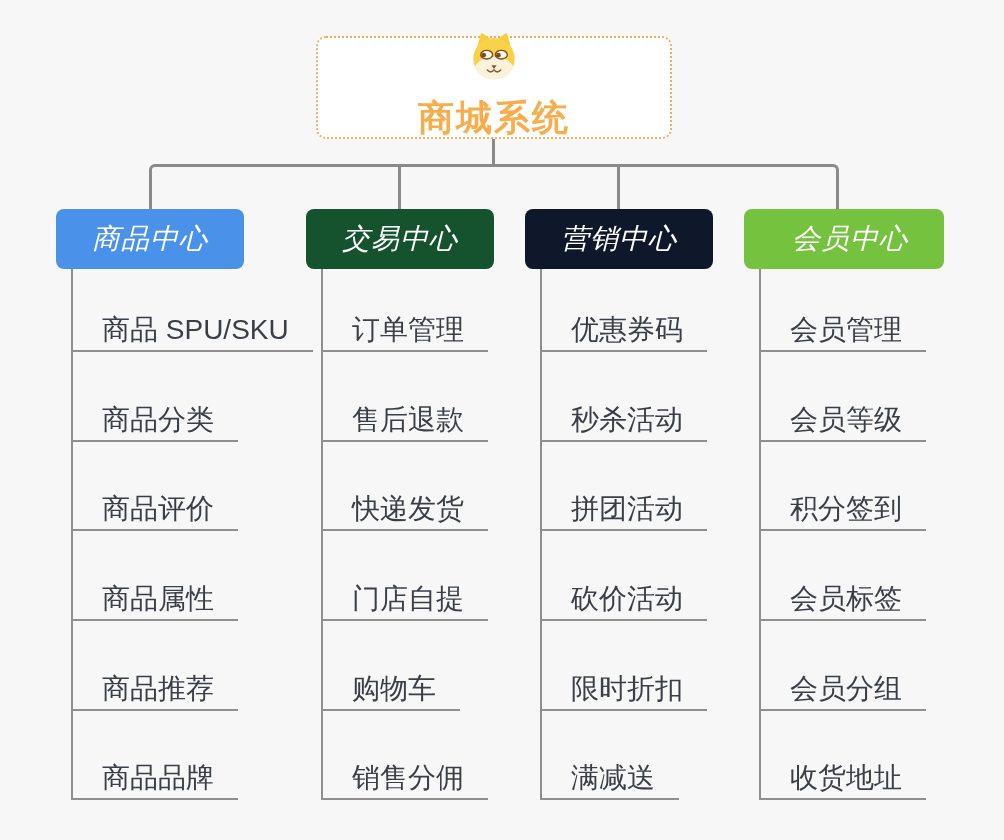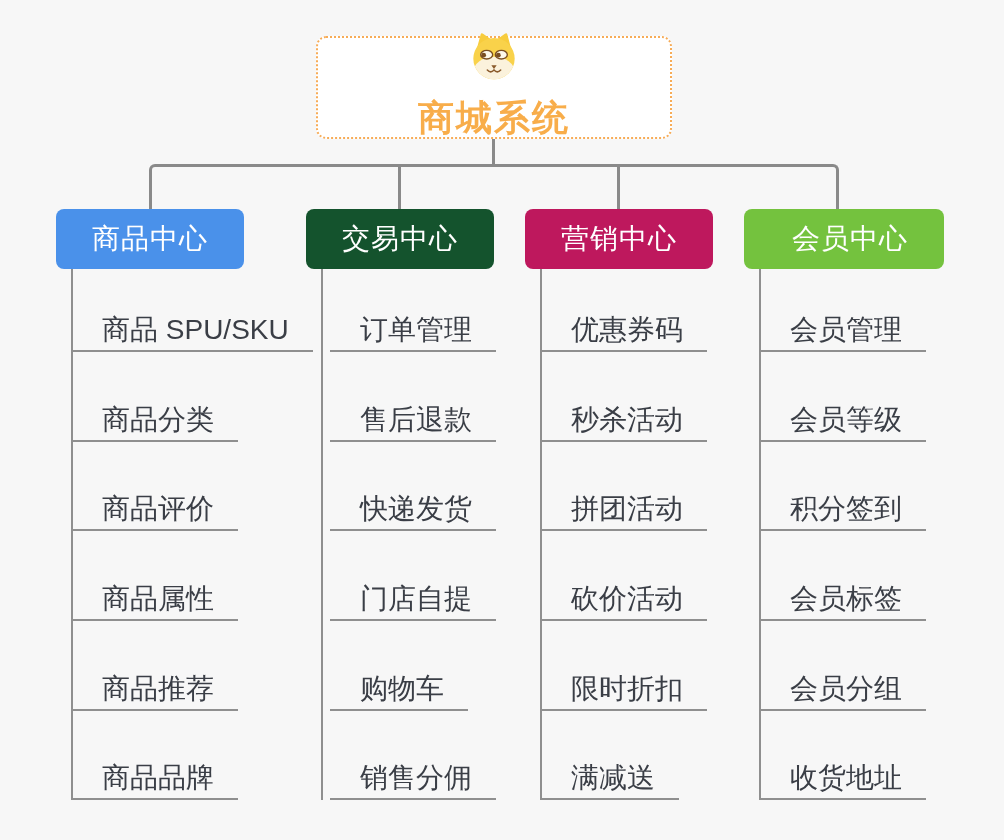--- a/index.html
+++ b/index.html
@@ -42,20 +42,21 @@
   .drop-2{left:398px;top:164px;width:3px;height:45px;}
   .drop-3{left:617px;top:164px;width:3px;height:45px;}
 
   
   .branch-node{
     position:absolute;top:209px;width:188px;height:60px;
     border-radius:8px;
     display:flex;align-items:center;justify-content:center;
     color:#FFFFFF;font-size:28px;font-weight:500;letter-spacing:1px;
     cursor:default;
+    font-style:italic;
   }
   .bn-1{left:56px;}
   .bn-2{left:306px;}
   .bn-3{left:525px;}
   .bn-4{left:744px;padding-left:12px;}
 
   
   .spine{position:absolute;top:269px;width:2px;height:531px;background:#8F8F8F;}
   .sp-1{left:71px;}
   .sp-2{left:321px;}
@@ -65,21 +66,21 @@
   
   .leaf{
     position:absolute;
     white-space:nowrap;
     font-size:28px;line-height:34px;color:#3A3E46;
     padding:0 24px 3px 30px;
     border-bottom:2px solid #8F8F8F;
     cursor:default;
   }
   .lx-1{left:72px;}
-  .lx-2{left:322px;margin-left:8px;}
+  .lx-2{left:322px;}
   .lx-3{left:541px;}
   .lx-4{left:760px;}
   .ly-0{top:313px;}
   .ly-1{top:403px;}
   .ly-2{top:492px;}
   .ly-3{top:582px;}
   .ly-4{top:672px;}
   .ly-5{top:761px;}
 </style>
 </head>
@@ -110,21 +111,21 @@
     <span class="root-title" style="color: rgb(248, 173, 74);">商城系统</span>
   </div>
 
   <div class="line root-stub"></div>
   <div class="bracket"></div>
   <div class="line drop-2"></div>
   <div class="line drop-3"></div>
 
   <div class="branch-node bn-1" style="background: rgb(74, 145, 234);">商品中心</div>
   <div class="branch-node bn-2" style="background: #14532d;">交易中心</div>
-  <div class="branch-node bn-3" style="background: #be185d; text-align: right;">营销中心</div>
+  <div class="branch-node bn-3" style="background: #0f172a; text-align: right;">营销中心</div>
   <div class="branch-node bn-4" style="background: rgb(116, 194, 62);">会员中心</div>
 
   <div class="spine sp-1"></div>
   <div class="spine sp-2"></div>
   <div class="spine sp-3"></div>
   <div class="spine sp-4"></div>
 
   <div class="leaf lx-1 ly-0">商品 SPU/SKU</div>
   <div class="leaf lx-1 ly-1">商品分类</div>
   <div class="leaf lx-1 ly-2">商品评价</div>

